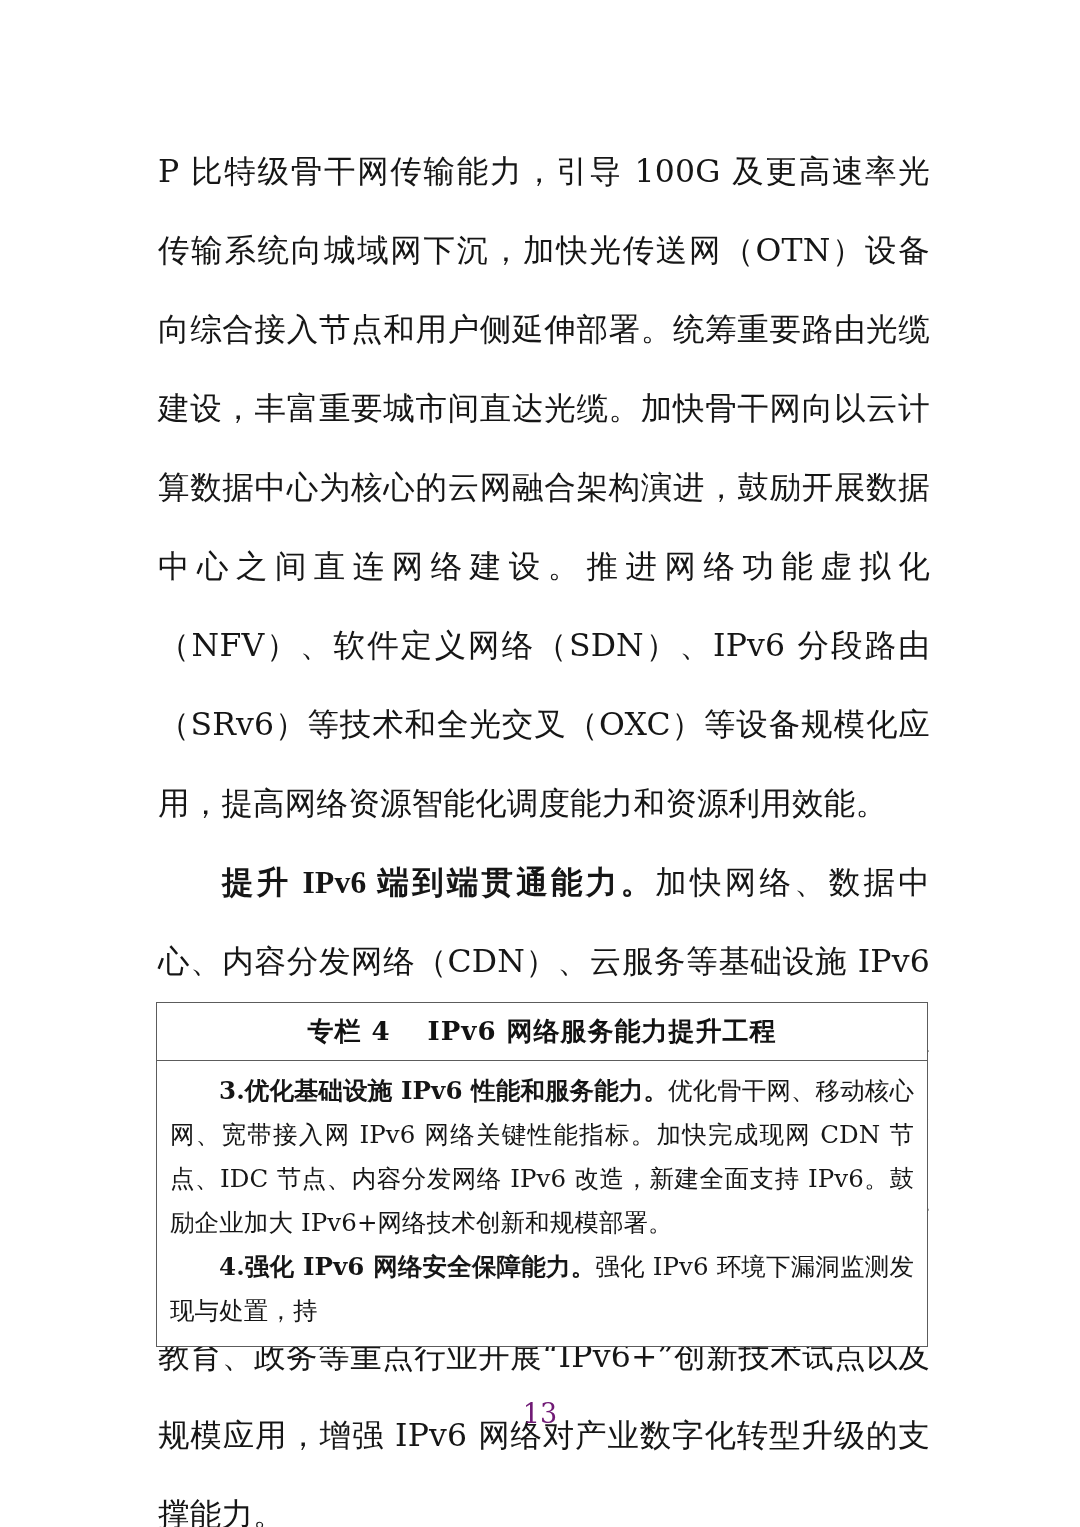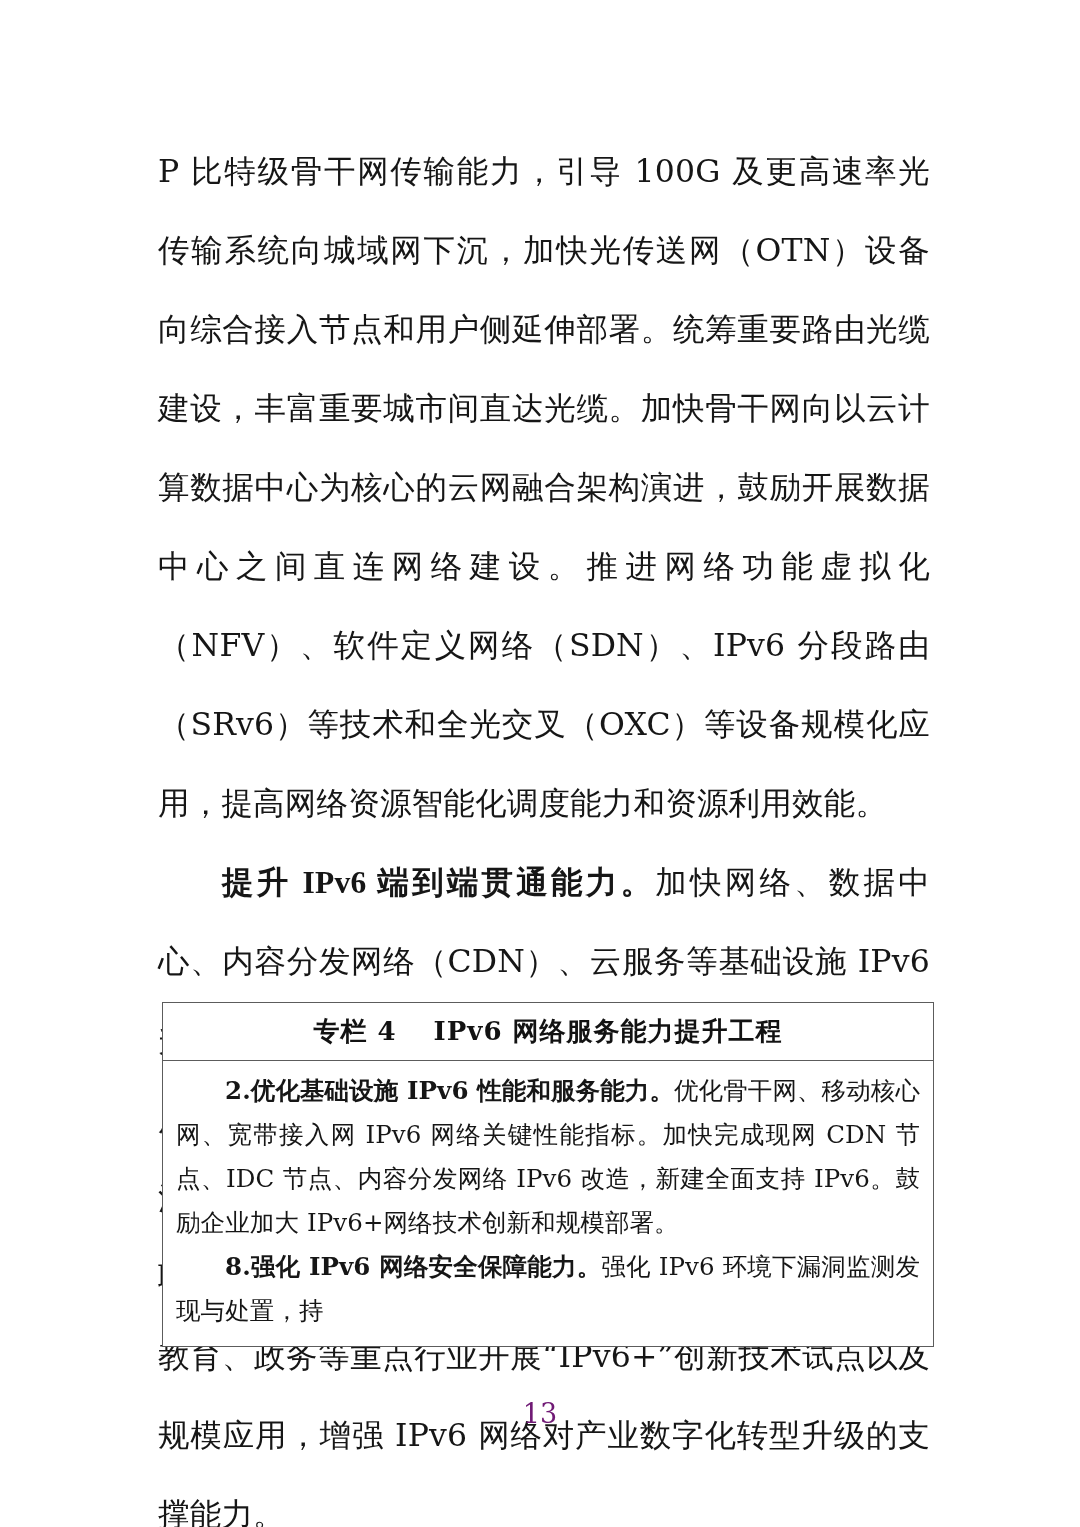--- a/index.html
+++ b/index.html
@@ -49,21 +49,21 @@
 
   .para b,
   .para .bold {
     font-weight: 700;
     font-family: Liberation Serif, serif;
   }
 
   
   .callout-box {
     position: absolute;
-    left: 162px;
+    left: 156px;
     top: 1002px;
     width: 772px;
     border: 1.5px solid #5c5c5c;
     box-sizing: border-box;
     background: #ffffff;
   }
 
   .callout-title {
     text-align: center;
     font-size: 26px;
@@ -115,20 +115,20 @@
 <div class="page">
 
   <div class="body-column">
     <p class="para"><span>P 比特级骨干网传输能力，引导 100G 及更高速率光传输系统向城域网下沉，加快光传送网（OTN）设备向综合接入节点和用户侧延伸部署。统筹重要路由光缆建设，丰富重要城市间直达光缆。加快骨干网向以云计算数据中心为核心的云网融合架构演进，鼓励开展数据中心之间直连网络建设。推进网络功能虚拟化（NFV）、软件定义网络（SDN）、IPv6 分段路由（SRv6）等技术和全光交叉（OXC）等设备规模化应用，提高网络资源智能化调度能力和资源利用效能。</span></p>
     <p class="para indent"><span class="bold">提升 IPv6 端到端贯通能力。</span><span>加快网络、数据中心、内容分发网络（CDN）、云服务等基础设施 IPv6 升级改造，提升 IPv6 网络性能和服务水平。加快应用、终端 IPv6 升级改造，实现 IPv6 用户规模和业务流量双增长。推动 IPv6 与人工智能、云计算、工业互联网、物联网等融合发展，支持在金融、能源、交通、教育、政务等重点行业开展“IPv6+”创新技术试点以及规模应用，增强 IPv6 网络对产业数字化转型升级的支撑能力。</span></p>
   </div>
 
   <div class="callout-box">
     <div class="callout-title">专栏 4　 IPv6 网络服务能力提升工程</div>
     <div class="callout-body">
-      <p class="callout-para"><span class="bold">2.优化基础设施 IPv6 性能和服务能力。</span><span>优化骨干网、移动核心网、宽带接入网 IPv6 网络关键性能指标。加快完成现网 CDN 节点、IDC 节点、内容分发网络 IPv6 改造，新建全面支持 IPv6。鼓励企业加大 IPv6+网络技术创新和规模部署。</span></p>
-      <p class="callout-para"><span class="bold">8.强化 IPv6 网络安全保障能力。</span><span>强化 IPv6 环境下漏洞监测发现与处置，持</span></p>
+      <p class="callout-para"><span class="bold">3.优化基础设施 IPv6 性能和服务能力。</span><span>优化骨干网、移动核心网、宽带接入网 IPv6 网络关键性能指标。加快完成现网 CDN 节点、IDC 节点、内容分发网络 IPv6 改造，新建全面支持 IPv6。鼓励企业加大 IPv6+网络技术创新和规模部署。</span></p>
+      <p class="callout-para"><span class="bold">4.强化 IPv6 网络安全保障能力。</span><span>强化 IPv6 环境下漏洞监测发现与处置，持</span></p>
     </div>
   </div>
 
   <div class="page-number">13</div>
 
 </div>
 
 </body></html>

